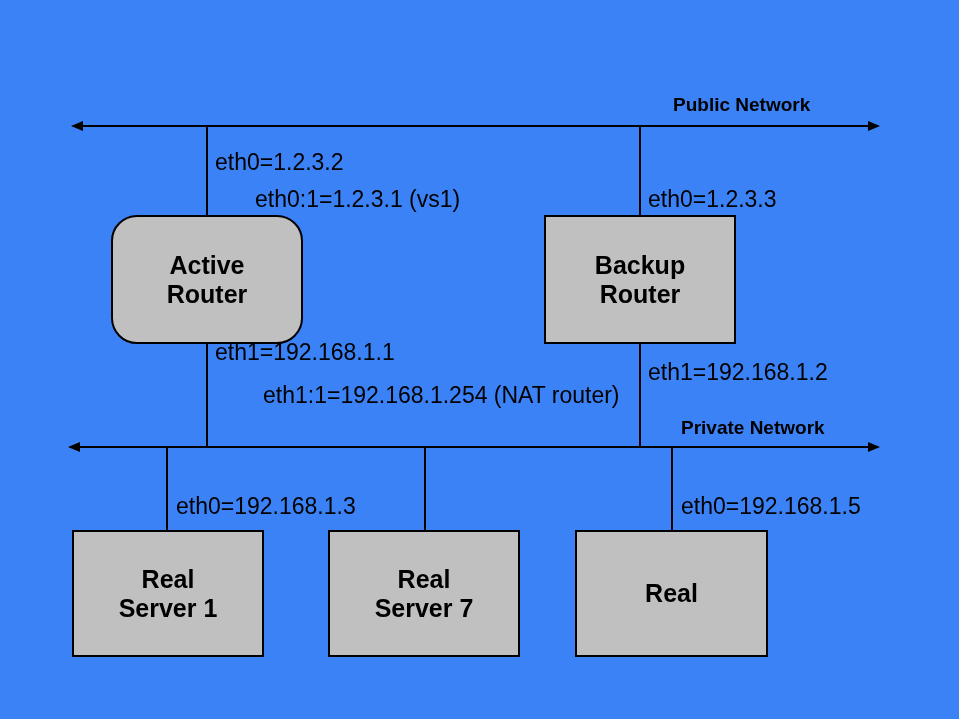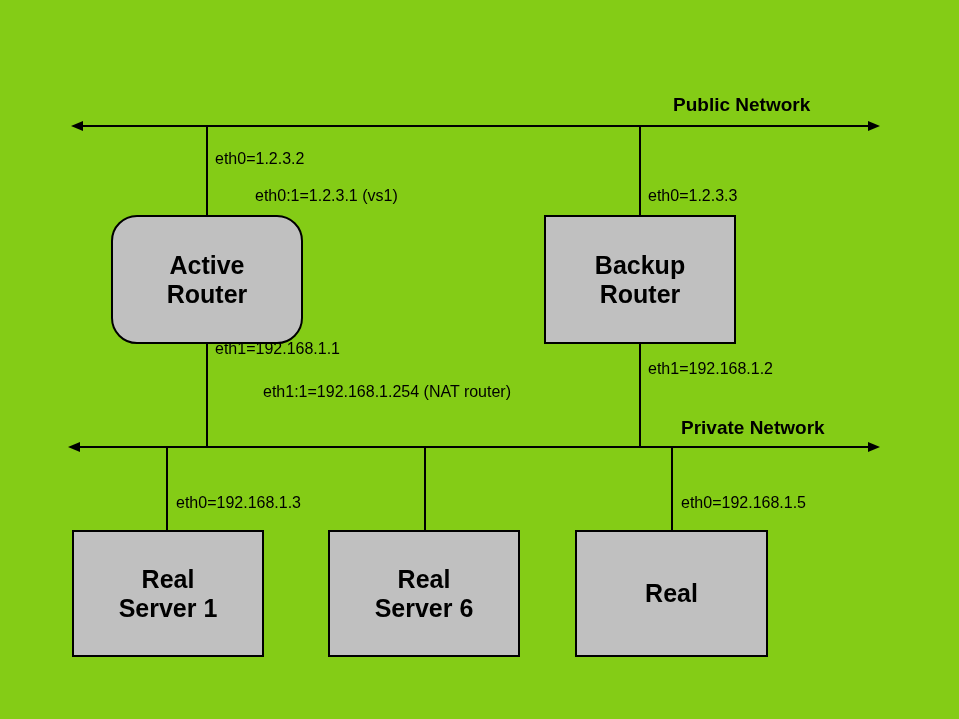--- a/index.html
+++ b/index.html
@@ -7,21 +7,21 @@
     padding: 0;
     background: #ffffff;
   }
   body {
     font-family: "Liberation Sans", sans-serif;
   }
   #diagram {
     position: relative;
     width: 959px;
     height: 719px;
-    background: #84cc16;
+    background: #3b82f6;
     overflow: hidden;
   }
   svg.layer {
     position: absolute;
     left: 0;
     top: 0;
     width: 959px;
     height: 719px;
   }
   .node {
@@ -38,21 +38,21 @@
     line-height: 1.16;
     color: #000000;
     letter-spacing: 0px;
   }
   .node .l1, .node .l2 {
     display: block;
     white-space: nowrap;
   }
   .lbl {
     position: absolute;
-    font-size: 16px;
+    font-size: 23px;
     color: #000000;
     white-space: nowrap;
     line-height: 1.0;
   }
   .lbl.bold {
     font-weight: bold;
     font-size: 19px;
   }
 </style>
 </head>
@@ -113,20 +113,20 @@
     <span class="l2">Router</span>
   </div>
 
   <div class="node" style="left:72px; top:530px; width:192px; height:127px;">
     <span class="l1">Real</span>
     <span class="l2">Server 1</span>
   </div>
 
   <div class="node" style="left:328px; top:530px; width:192px; height:127px;">
     <span class="l1">Real</span>
-    <span class="l2">Server 6</span>
+    <span class="l2">Server 7</span>
   </div>
 
   <div class="node" style="left:575px; top:530px; width:193px; height:127px;">
     <span class="l1">Real</span>
   </div>
 
 </div>
 
 </body></html>

